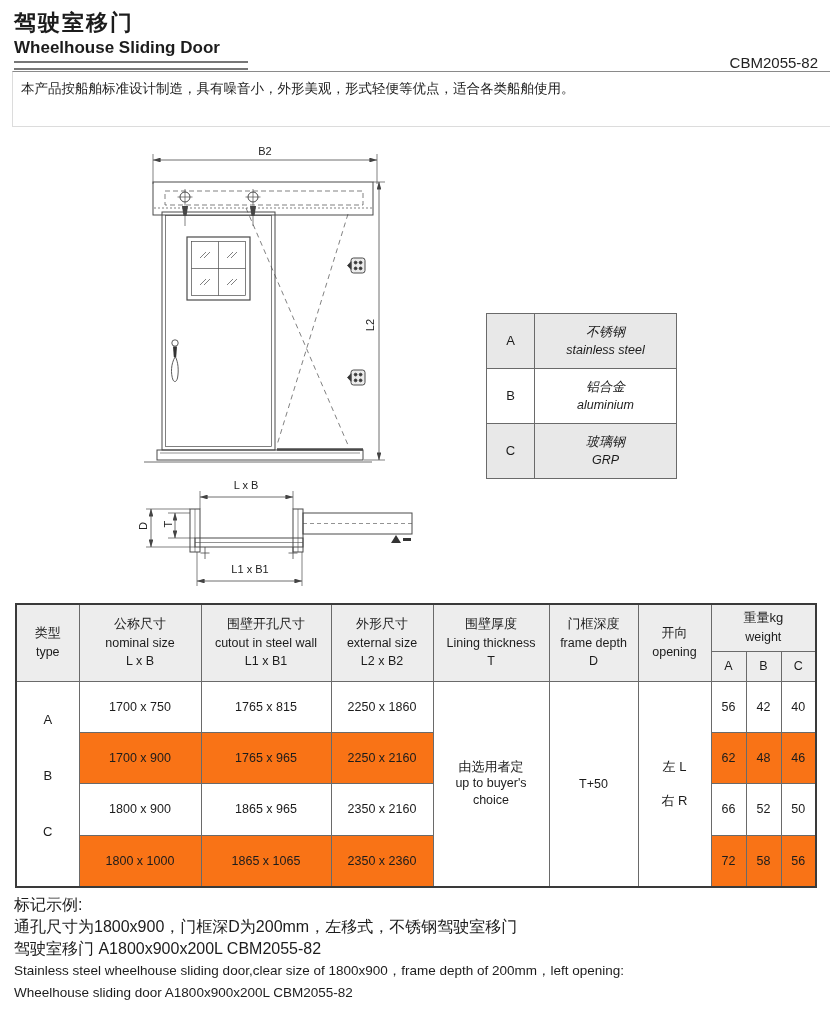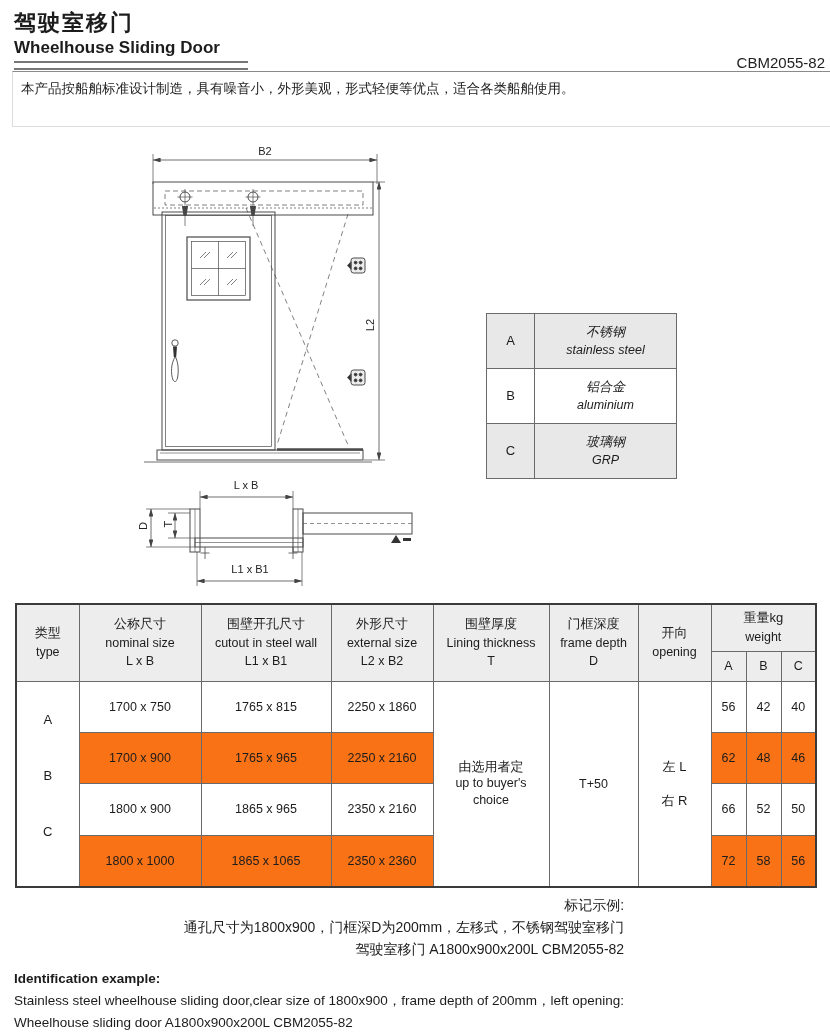--- a/index.html
+++ b/index.html
@@ -5,21 +5,21 @@
   html,body { margin:0; padding:0; background:#fff; }
   .page {
     position:relative; width:830px; height:1034px; background:#ffffff;
     font-family:"Liberation Sans", sans-serif; color:#1c1c1c; overflow:hidden;
   }
   
   .title-zh { position:absolute; left:14px; top:8px; font-size:22px; font-weight:bold; letter-spacing:2px; }
   .title-en { position:absolute; left:14px; top:38px; font-size:17px; font-weight:bold; }
   .title-underline { position:absolute; left:14px; top:61px; width:234px; height:5px;
     border-top:2px solid #777; border-bottom:2px solid #777; }
-  .doc-code { position:absolute; right:5px; top:54px; font-size:15px; color:#222; }
+  .doc-code { position:absolute; right:12px; top:54px; font-size:15px; color:#222; }
   .desc-box { position:absolute; left:12px; top:71px; width:807px; height:54px;
     border:1px solid #dcdcdc; border-top:1px solid #8a8a8a;padding-left:32px; }
   .desc-zh { position:absolute; left:8px; top:8px; font-size:13.5px; }
   .desc-en { position:absolute; left:8px; top:29px; font-size:13.5px; color:#2a2a2a; }
   
   .drawing { position:absolute; left:120px; top:140px; }
   .drawing text { font-family:"Liberation Sans", sans-serif; font-size:11px; fill:#222; }
   
   .mat-table { position:absolute; left:486px; top:313px; border-collapse:collapse; table-layout:fixed; }
   .mat-table td { border:1px solid #6a6a6a; text-align:center; vertical-align:middle;
@@ -42,21 +42,21 @@
   .spec-table tbody td { font-size:12.5px; }
   .spec-table tbody tr.stripe td.striped { background:#f97316; }
   td.type-cell { vertical-align:top; }
   .type-stack { display:flex; flex-direction:column; justify-content:space-around;
     height:168px; padding:10px 0 26px 0; font-size:13px; }
   .merged-note { font-size:12.5px; line-height:1.35; }
   .merged-note .zh { font-size:13px; }
   .opening-cell div { line-height:2.6; font-size:13px; }
   
   .notes { position:absolute; left:14px; top:894px; font-size:13.5px; line-height:22px; }
-  .notes .zh { font-size:14px;text-align:right; }
+  .notes .zh { font-size:16px; }
   .notes .gap { margin-top:8px; }
   .notes .bold { font-weight:bold; }
 </style>
 </head>
 <body>
 
 <div class="page">
 
   <div class="title-zh">驾驶室移门</div>
   <div class="title-en">Wheelhouse Sliding Door</div>
@@ -346,18 +346,17 @@
         <td class="striped">58</td>
         <td class="striped">56</td>
       </tr>
     </tbody>
   </table>
 
   <div class="notes">
     <div class="zh">标记示例:</div>
     <div class="zh">通孔尺寸为1800x900，门框深D为200mm，左移式，不锈钢驾驶室移门</div>
     <div class="zh">驾驶室移门 A1800x900x200L CBM2055-82</div>
-    <div class="bold gap">Identification example:</div>
     <div>Stainless steel wheelhouse sliding door,clear size of 1800x900，frame depth of 200mm，left opening:</div>
     <div>Wheelhouse sliding door A1800x900x200L CBM2055-82</div>
   </div>
 
 </div>
 
 </body></html>

